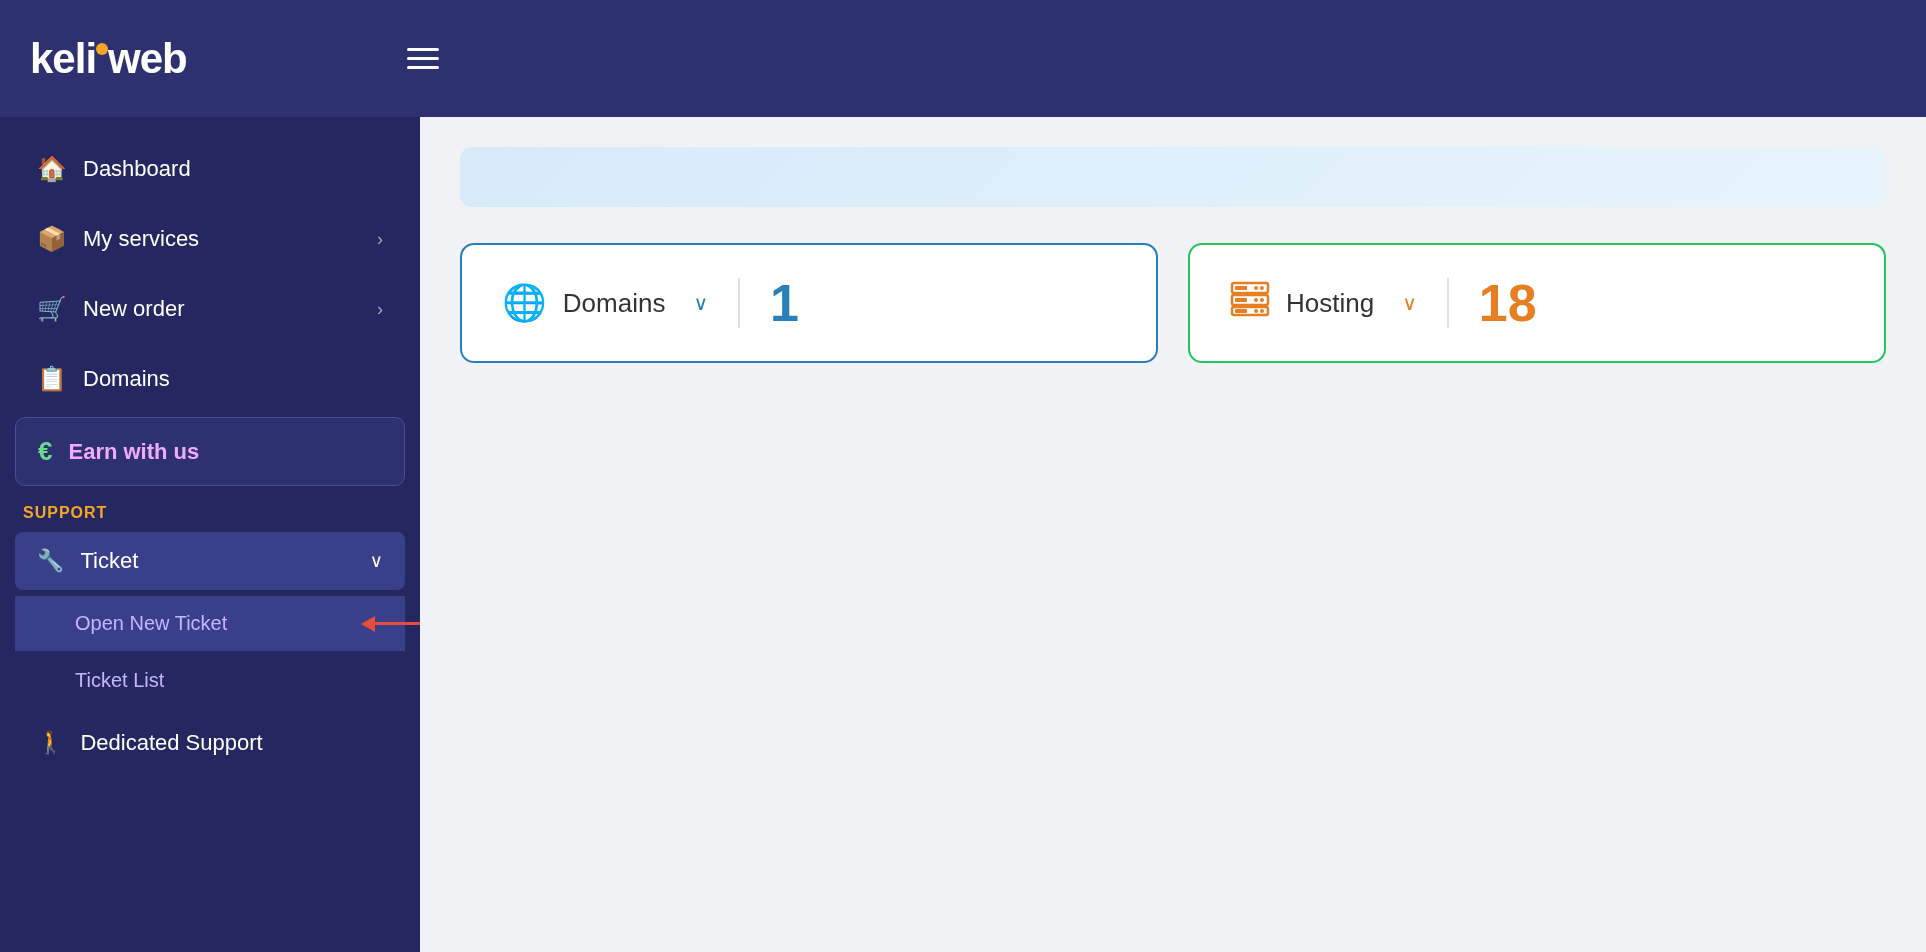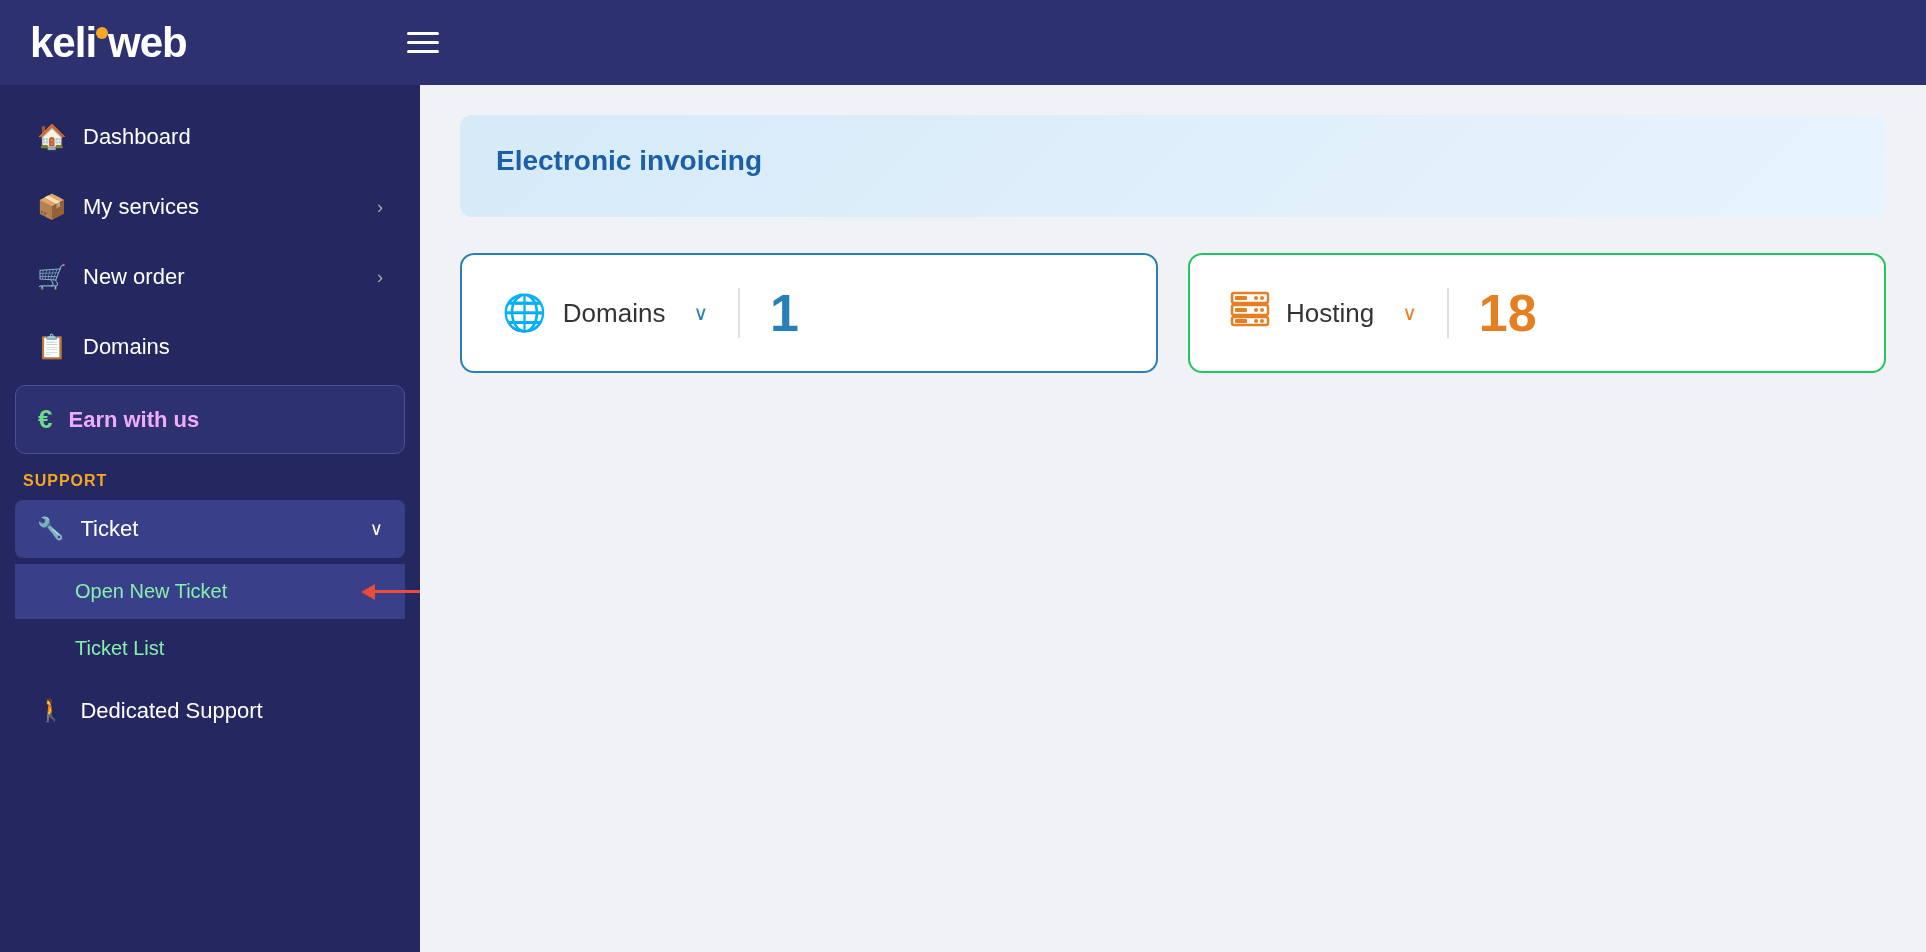--- a/index.html
+++ b/index.html
@@ -1,21 +1,21 @@
 <!DOCTYPE html>
 <html><head>
   <meta charset="utf-8">
   <style>
     * { margin: 0; padding: 0; box-sizing: border-box; }
     body { font-family: 'Segoe UI', Arial, sans-serif; background: #f0f2f5; display: flex; flex-direction: column; height: 952px; width: 1926px; overflow: hidden; }
 
     
     .top-header {
       background: #2d3170;
-      height: 85px;
+      height: 117px;
       display: flex;
       align-items: center;
       padding: 0 30px;
       flex-shrink: 0;
     }
     .logo {
       display: flex;
       align-items: center;
     }
     .logo-text {
@@ -135,21 +135,21 @@
       display: flex;
       flex-direction: column;
       gap: 2px;
     }
     .submenu-item {
       display: flex;
       align-items: flex-end;
       padding: 16px 22px 16px 60px;
       border-radius: 0;
       cursor: pointer;
-      color: #86efac;
+      color: #c4b5fd;
       font-size: 20px;
       font-weight: 500;
       position: relative;
     }
     .submenu-item.selected {
       background: #3a3f8a;
     }
 
     
     .arrow-container {
@@ -336,21 +336,20 @@
     <div class="sidebar-subitem">
       <span class="icon">🚶</span>
       <span>Dedicated Support</span>
     </div>
 
   </div>
 
   <div class="content">
 
     <div class="banner">
-      <div class="banner-title">Electronic invoicing</div>
     </div>
 
     <div class="cards-row">
 
       <div class="service-card blue-border">
         <div class="card-left">
           <span class="card-icon blue">🌐</span>
           <span class="card-label">Domains</span>
           <span class="card-chevron">∨</span>
         </div>

